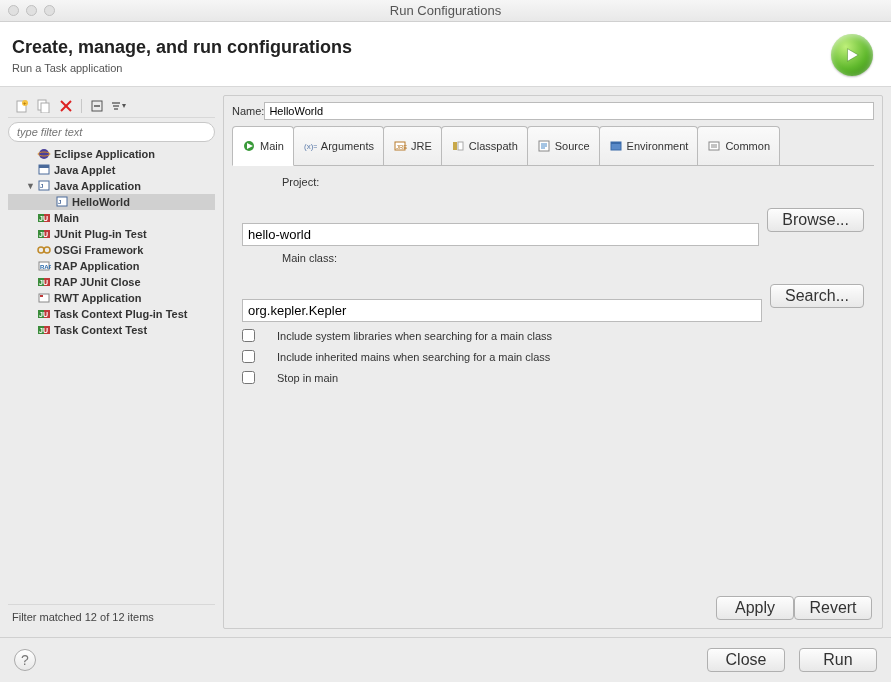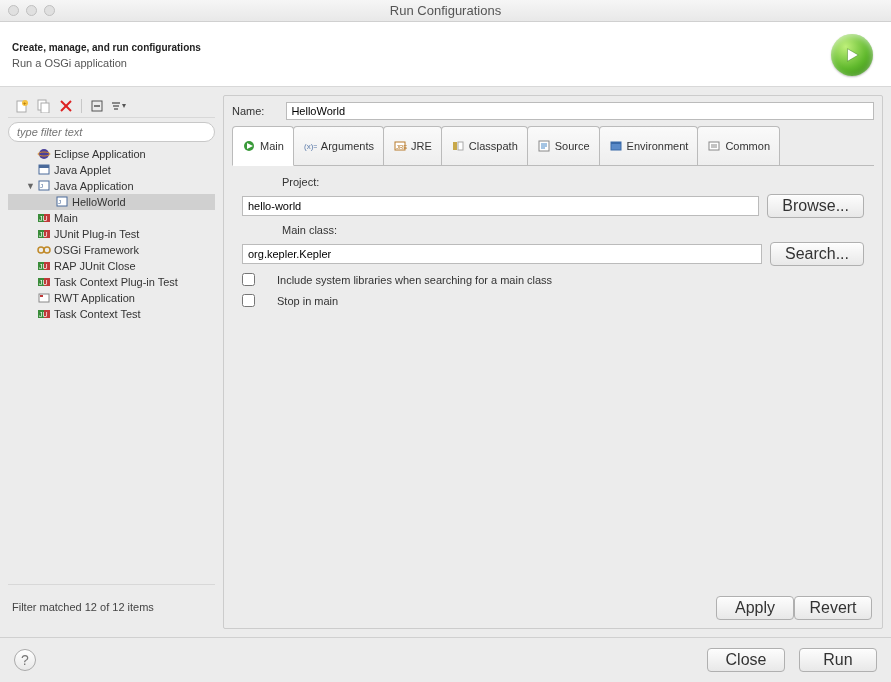--- a/index.html
+++ b/index.html
@@ -33,21 +33,21 @@
       font-size: 13px; color: #555; pointer-events: none;
     }
     .header {
       background: #fff;
       padding: 12px 18px 10px 12px;
       display: flex;
       justify-content: space-between;
       align-items: center;
       border-bottom: 1px solid #d8d8d8;
     }
-    .header-text h2 { font-size: 10px; font-weight: bold; color: #222; margin-bottom: 4px; }
+    .header-text h2 { font-size: 18px; font-weight: bold; color: #222; margin-bottom: 4px; }
     .header-text p { font-size: 11px; color: #555; }
     .run-orb {
       width: 42px; height: 42px; border-radius: 50%;
       background: radial-gradient(circle at 35% 30%, #bff07a, #5fb82c 55%, #2f7a14);
       box-shadow: inset 0 2px 6px rgba(255,255,255,0.6), 0 1px 2px rgba(0,0,0,0.25);
       display: flex; align-items: center; justify-content: center;
     }
     .run-orb svg { width: 18px; height: 18px; }
     .content {
       flex: 1; display: flex; gap: 8px; padding: 8px;
@@ -64,37 +64,37 @@
     .toolbar-btn {
       width: 20px; height: 18px; display: flex; align-items: center; justify-content: center;
       cursor: pointer; border-radius: 2px;
     }
     .toolbar-sep { width: 1px; height: 14px; background: #c8c8c8; margin: 0 3px; }
     .filter-input {
       width: 100%; padding: 3px 8px; border: 1px solid #c8c8c8; border-radius: 10px;
       font-size: 11px; color: #888; background: #fff; margin-bottom: 4px;
       font-style: italic;
     }
-    .tree { flex: 1; overflow: auto; }
+    .tree { flex: 1; overflow: auto; font-weight: bold; }
     .tree-item {
       display: flex; align-items: center; padding: 1px 4px; cursor: pointer;
       white-space: nowrap;
     }
     .tree-item.level1 { padding-left: 18px; }
     .tree-item.level2 { padding-left: 36px; }
     .tree-item.selected { background: #d0d0d0; }
     .tree-item .disclosure { width: 10px; font-size: 9px; color: #666; }
     .tree-item .icon { width: 16px; height: 14px; display: inline-flex; align-items: center; justify-content: center; margin-right: 2px; }
-    .filter-status { padding: 16px 4px; font-size: 11px; color: #444; border-top: 1px solid #d8d8d8; }
+    .filter-status { padding: 6px 4px; font-size: 11px; color: #444; border-top: 1px solid #d8d8d8; }
     .right-panel {
       flex: 1; display: flex; flex-direction: column;
       background: #ececec; border: 1px solid #ccc; border-radius: 2px;
     }
     .name-row {
-      display: flex; align-items: center; padding: 6px 8px; gap: 22px;
+      display: flex; align-items: center; padding: 6px 8px; gap: 0;
     }
     .name-row label { font-size: 11px; color: #333; }
     .name-row input {
       flex: 1; padding: 2px 4px; border: 1px solid #bbb; font-size: 11px; background: #fff;
     }
     .tabs {
       display: flex; padding: 0 8px; background: #ececec;
     }
     .tab {
       display: flex; align-items: center; gap: 4px;
@@ -108,21 +108,21 @@
       margin-bottom: -1px;
     }
     .tab .tab-icon { width: 14px; height: 14px; display: inline-flex; align-items: center; justify-content: center; }
     .tab-body {
       flex: 1; background: #ececec; border-top: 1px solid #bbb; margin: 0 8px 0 8px;
       padding: 10px 10px; display: flex; flex-direction: column; gap: 6px;
     }
     .field-label { font-size: 11px; color: #333; padding-left: 40px; }
     .field-row { display: flex; gap: 8px; align-items: center; }
     .field-row input[type=text] {
-      flex: 1; padding: 3px 5px; border: 1px solid #bbb; font-size: 11px; background: #fff;
+      flex: 1; padding: 3px 5px; border: 1px solid #bbb; font-size: 13px; background: #fff; margin-top: 29px;
     }
     .mac-btn {
       min-width: 78px; padding: 2px 14px; font-size: 16px; color: #333;
       background: linear-gradient(#fdfdfd, #e8e8e8);
       border: 1px solid #b0b0b0; border-radius: 4px; cursor: pointer;
       box-shadow: 0 1px 0 rgba(255,255,255,0.7) inset;
     }
     .check-row { display: flex; align-items: center; gap: 22px; font-size: 11px; padding: 1px 0; }
     .check-row input { margin: 0; }
     .button-bar {
@@ -150,21 +150,21 @@
     <div class="traffic-light"></div>
     <div class="traffic-light"></div>
     <div class="traffic-light"></div>
   </div>
   <div class="window-title">Run Configurations</div>
 </div>
 
 <div class="header">
   <div class="header-text">
     <h2>Create, manage, and run configurations</h2>
-    <p>Run a OSGi application</p>
+    <p>Run a Task application</p>
   </div>
   <div class="run-orb">
     <svg viewBox="0 0 20 20">
         <polygon points="5,3 17,10 5,17" fill="#fff" stroke="#3a7a1a" stroke-width="0.5"></polygon>
       </svg>
   </div>
 </div>
 
 <div class="content">
 
@@ -276,47 +276,57 @@
               <circle cx="4" cy="7" r="3" fill="none" stroke="#c08a2a" stroke-width="1.5"></circle>
               <circle cx="10" cy="7" r="3" fill="none" stroke="#c08a2a" stroke-width="1.5"></circle>
             </svg>
           </span>
           <span>OSGi Framework</span>
         </div>
         <div class="tree-item level1">
           <span class="disclosure"></span>
           <span class="icon">
             <svg width="14" height="14">
+              <rect x="2" y="3" width="10" height="8" fill="#fff" stroke="#888"></rect>
+              <text x="3" y="10" font-size="6" fill="#2a6aaa">RAP</text>
+            </svg>
+          </span>
+          <span>RAP Application</span>
+        </div>
+        <div class="tree-item level1">
+          <span class="disclosure"></span>
+          <span class="icon">
+            <svg width="14" height="14">
               <rect x="1" y="3" width="6" height="8" fill="#3a8c3a"></rect>
               <rect x="7" y="3" width="6" height="8" fill="#c03a3a"></rect>
               <text x="2" y="10" font-size="7" fill="#fff">JU</text>
             </svg>
           </span>
           <span>RAP JUnit Close</span>
         </div>
         <div class="tree-item level1">
           <span class="disclosure"></span>
           <span class="icon">
             <svg width="14" height="14">
+              <rect x="2" y="3" width="10" height="8" fill="#fff" stroke="#888"></rect>
+              <rect x="3" y="4" width="3" height="2" fill="#c03a3a"></rect>
+            </svg>
+          </span>
+          <span>RWT Application</span>
+        </div>
+        <div class="tree-item level1">
+          <span class="disclosure"></span>
+          <span class="icon">
+            <svg width="14" height="14">
               <rect x="1" y="3" width="6" height="8" fill="#3a8c3a"></rect>
               <rect x="7" y="3" width="6" height="8" fill="#c03a3a"></rect>
               <text x="2" y="10" font-size="7" fill="#fff">JU</text>
             </svg>
           </span>
           <span>Task Context Plug-in Test</span>
-        </div>
-        <div class="tree-item level1">
-          <span class="disclosure"></span>
-          <span class="icon">
-            <svg width="14" height="14">
-              <rect x="2" y="3" width="10" height="8" fill="#fff" stroke="#888"></rect>
-              <rect x="3" y="4" width="3" height="2" fill="#c03a3a"></rect>
-            </svg>
-          </span>
-          <span>RWT Application</span>
         </div>
         <div class="tree-item level1">
           <span class="disclosure"></span>
           <span class="icon">
             <svg width="14" height="14">
               <rect x="1" y="3" width="6" height="8" fill="#3a8c3a"></rect>
               <rect x="7" y="3" width="6" height="8" fill="#c03a3a"></rect>
               <text x="2" y="10" font-size="7" fill="#fff">JU</text>
             </svg>
           </span>
@@ -405,20 +415,24 @@
         <button class="mac-btn">Browse...</button>
       </div>
       <div class="field-label">Main class:</div>
       <div class="field-row">
         <input type="text" value="org.kepler.Kepler" style="">
         <button class="mac-btn">Search...</button>
       </div>
       <label class="check-row">
         <input type="checkbox" style="">
         <span>Include system libraries when searching for a main class</span>
+      </label>
+      <label class="check-row">
+        <input type="checkbox" style="">
+        <span>Include inherited mains when searching for a main class</span>
       </label>
       <label class="check-row">
         <input type="checkbox" style="">
         <span>Stop in main</span>
       </label>
       <div style="flex:1"></div>
     </div>
     <div class="button-bar">
       <button class="mac-btn">Apply</button>
       <button class="mac-btn">Revert</button>

